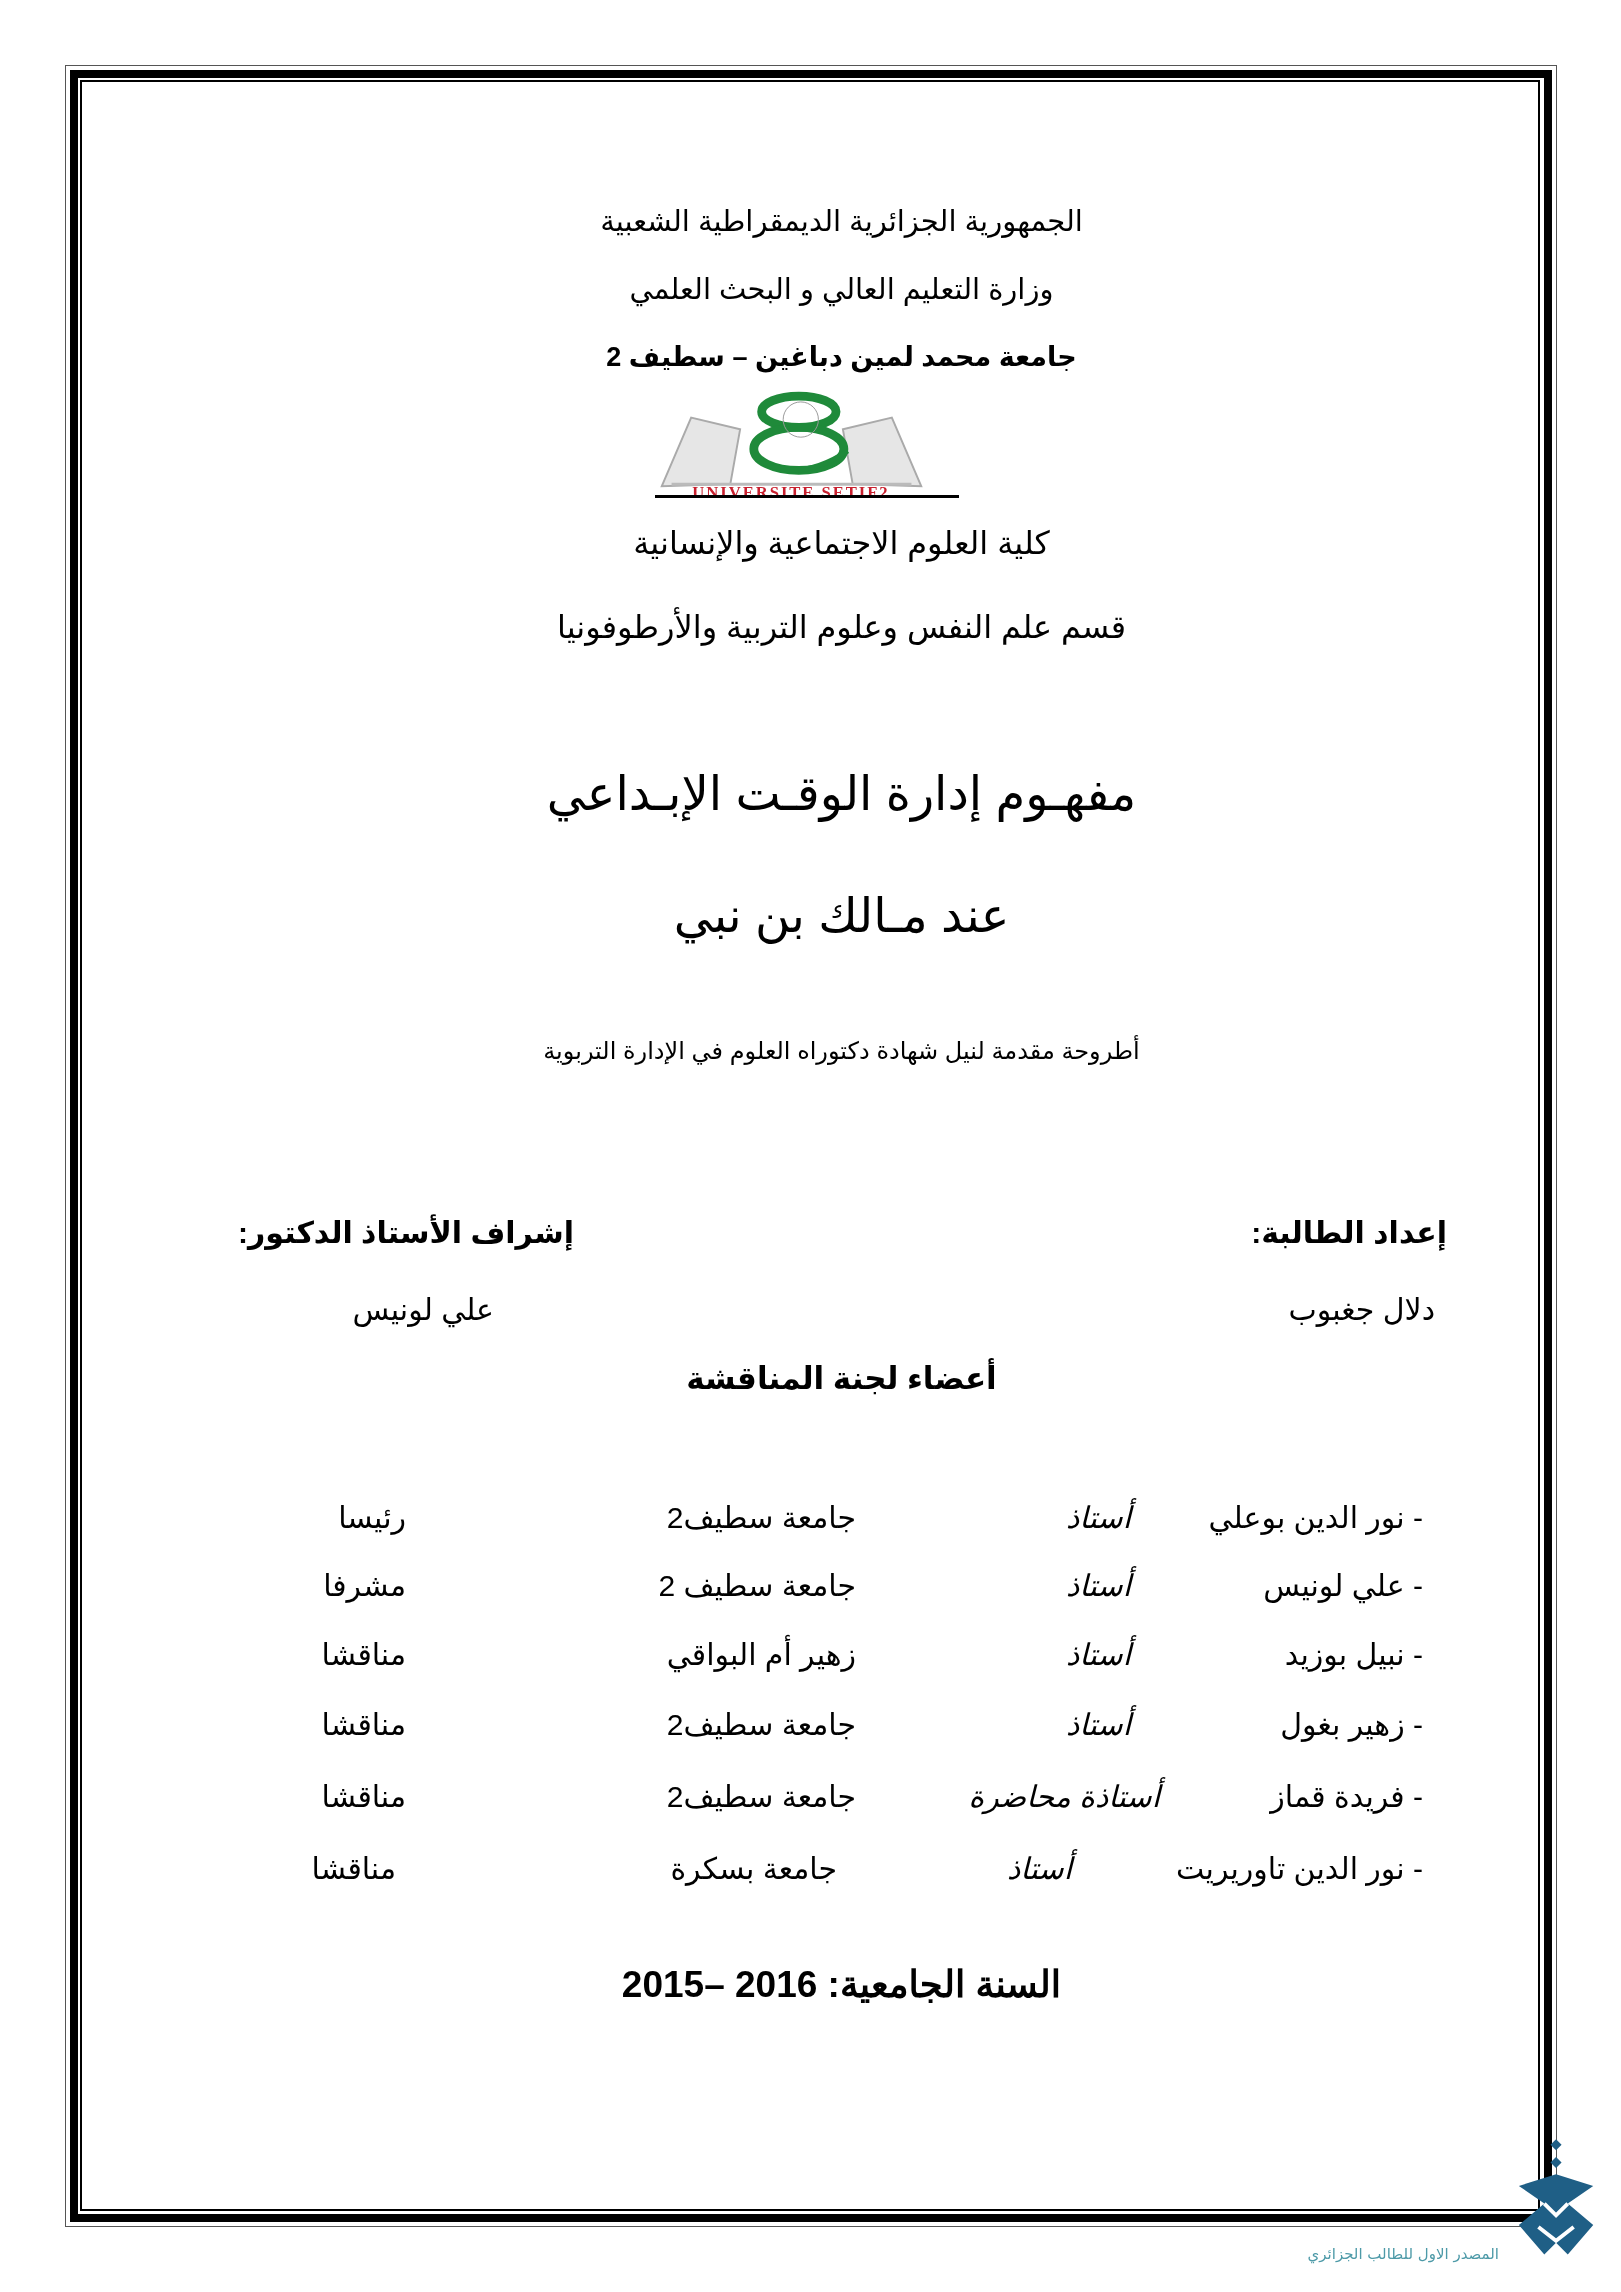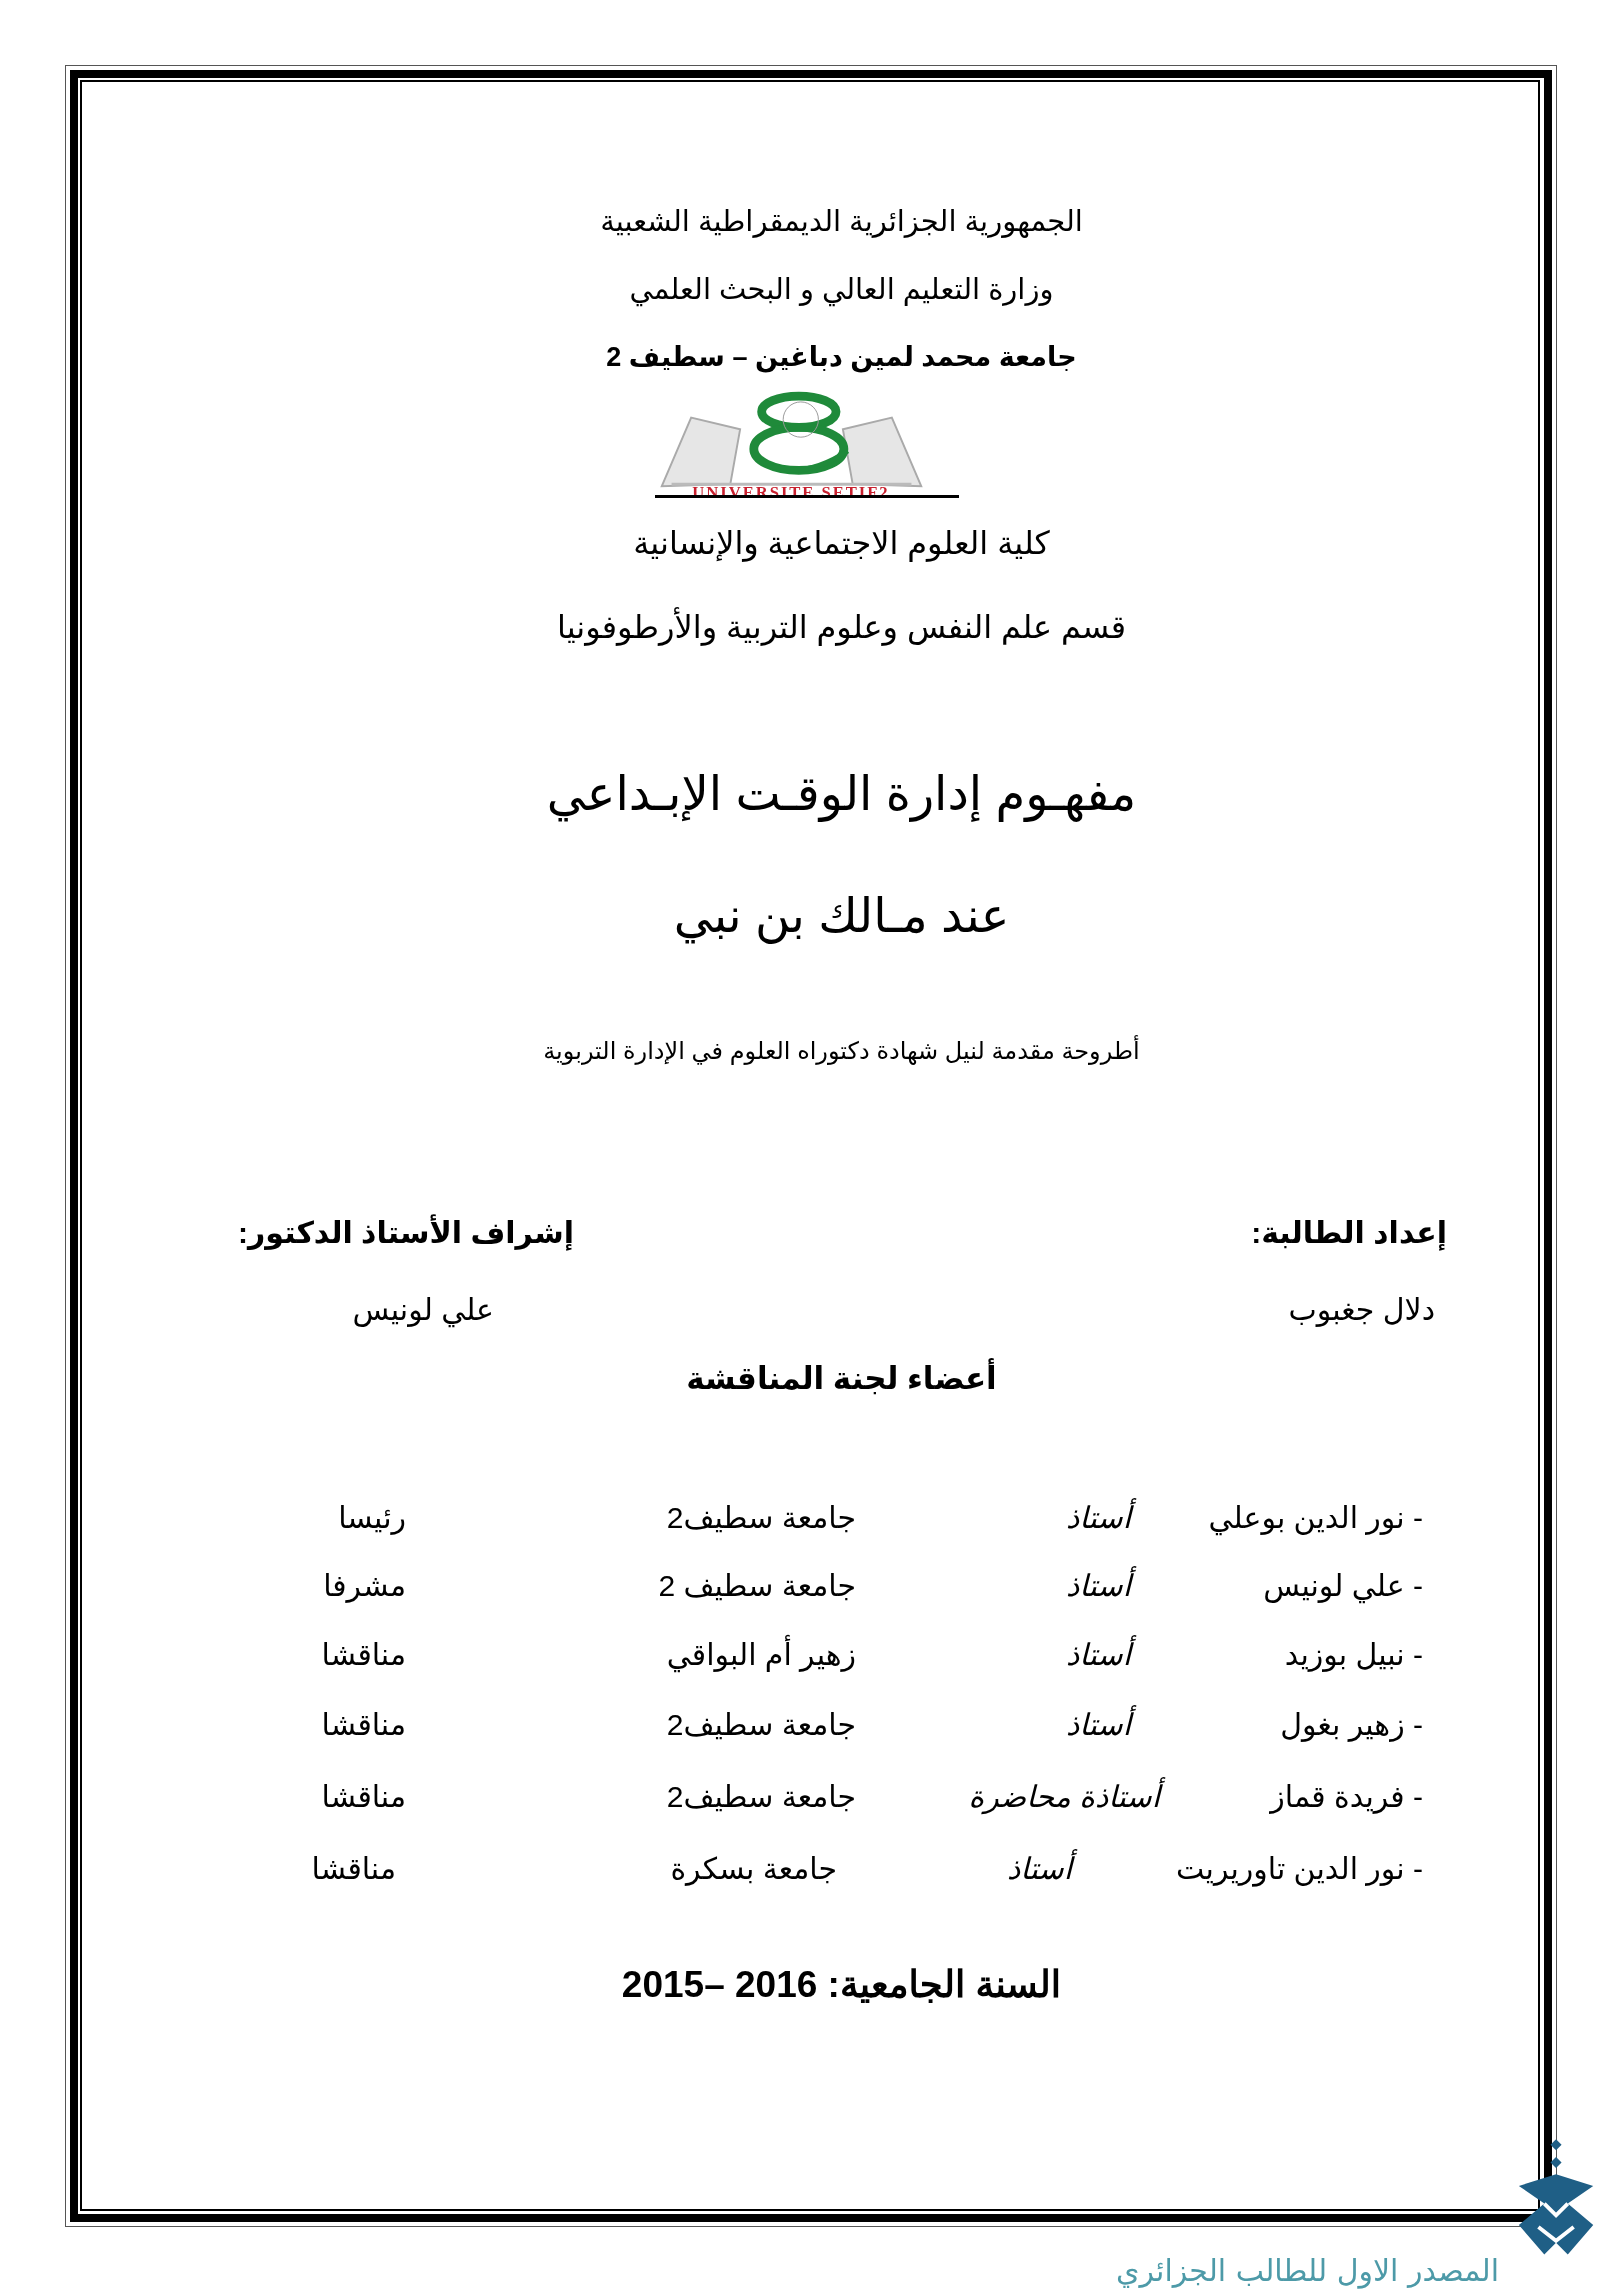--- a/index.html
+++ b/index.html
@@ -26,21 +26,21 @@
   .c-rank { right: 490px; font-style: italic; }
   .c-univ { right: 765px; }
   .c-role { right: 1215px; }
   .year { font-size: 37px; font-weight: bold; font-family: Liberation Sans, sans-serif; }
   .logo { position: absolute; left: 652px; top: 390px; width: 279px; height: 110px; }
   .logo-line { position: absolute; left: 655px; top: 495px; width: 304px; height: 2.9px; background: #000; }
   .wm { position: absolute; left: 1078px; top: 2137px; width: 543px; height: 137px; }
   .wm-title { position: absolute; left: 0; top: 49px; font-family: "Liberation Sans", sans-serif;
               font-size: 49px; font-weight: bold; color: #3f8fa0; letter-spacing: 1px; }
   .wm-sub { position: absolute; left: 0; top: 108px; width: 421px; text-align: right; direction: rtl;
-            font-size: 30px; color: #4d9aa8; font-family: "DejaVu Sans", sans-serif; margin-top: 8px; }
+            font-size: 15px; color: #4d9aa8; font-family: "DejaVu Sans", sans-serif; }
 </style>
 </head>
 <body>
 
 <div class="frame-outer"></div>
 <div class="frame-thick"></div>
 <div class="frame-inner"></div>
 
 <div class="line hdr" style="top:204px">الجمهورية الجزائرية الديمقراطية الشعبية</div>
 <div class="line hdr" style="top:272px">وزارة التعليم العالي و البحث العلمي</div>

